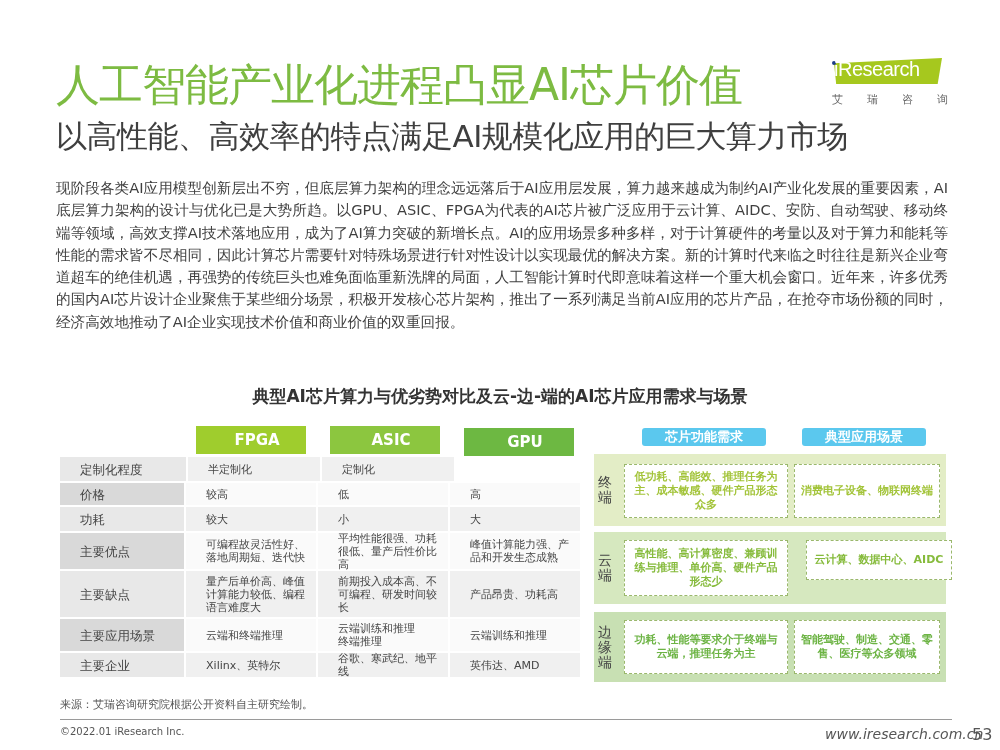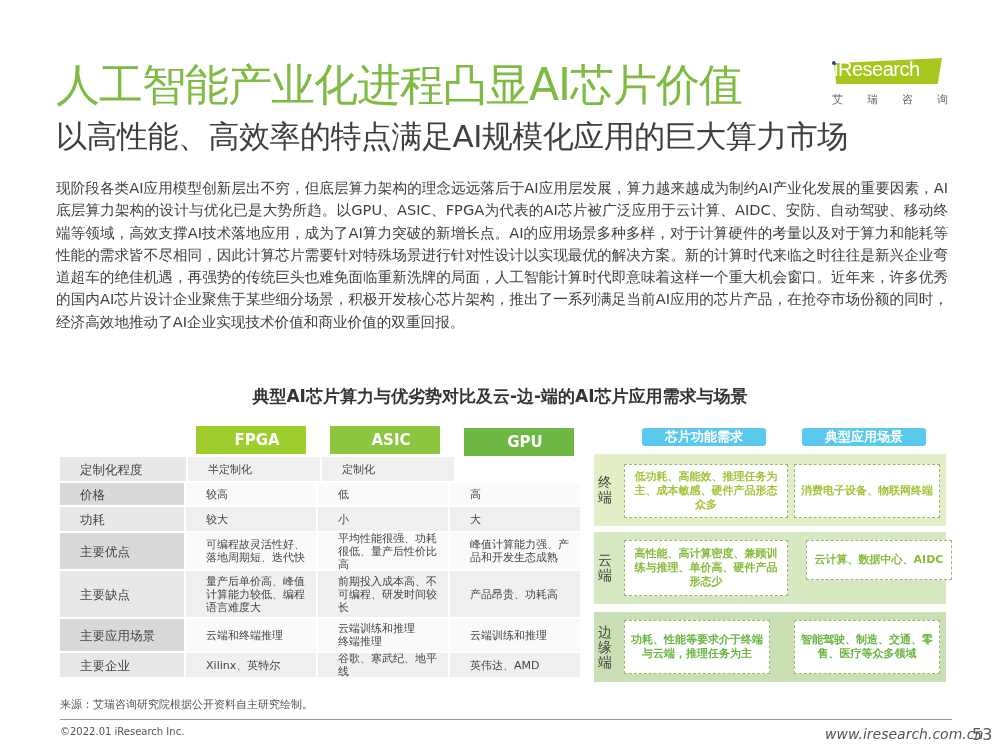--- a/index.html
+++ b/index.html
@@ -123,21 +123,21 @@
 
   <div class="band2" style="top:108px;height:72px;background:#d6e8bf">
     <div class="side"><span>云<br>端</span></div>
   </div>
   <div class="box" style="left:30px;top:116px;width:164px;height:56px;color:#86bb3c">高性能、高计算密度、兼顾训练与推理、单价高、硬件产品形态少</div>
   <div class="box" style="left:212px;top:116px;width:146px;height:40px;color:#86bb3c">云计算、数据中心、AIDC</div>
 
   <div class="band2" style="top:188px;height:70px;background:#c8e0b3">
     <div class="side"><span>边<br>缘<br>端</span></div>
   </div>
-  <div class="box" style="left:30px;top:196px;width:146px;height:54px;color:#6db445">功耗、性能等要求介于终端与云端，推理任务为主</div>
+  <div class="box" style="left:30px;top:196px;width:164px;height:54px;color:#6db445">功耗、性能等要求介于终端与云端，推理任务为主</div>
   <div class="box" style="left:200px;top:196px;width:146px;height:54px;color:#6db445">智能驾驶、制造、交通、零售、医疗等众多领域</div>
 </div>
 
 <div class="abs source">来源：艾瑞咨询研究院根据公开资料自主研究绘制。</div>
 <div class="abs rule"></div>
 <div class="abs foot-l">©2022.01 iResearch Inc.</div>
 <div class="abs foot-r">www.iresearch.com.cn</div>
 <div class="abs pno">53</div>
 
 </body></html>

